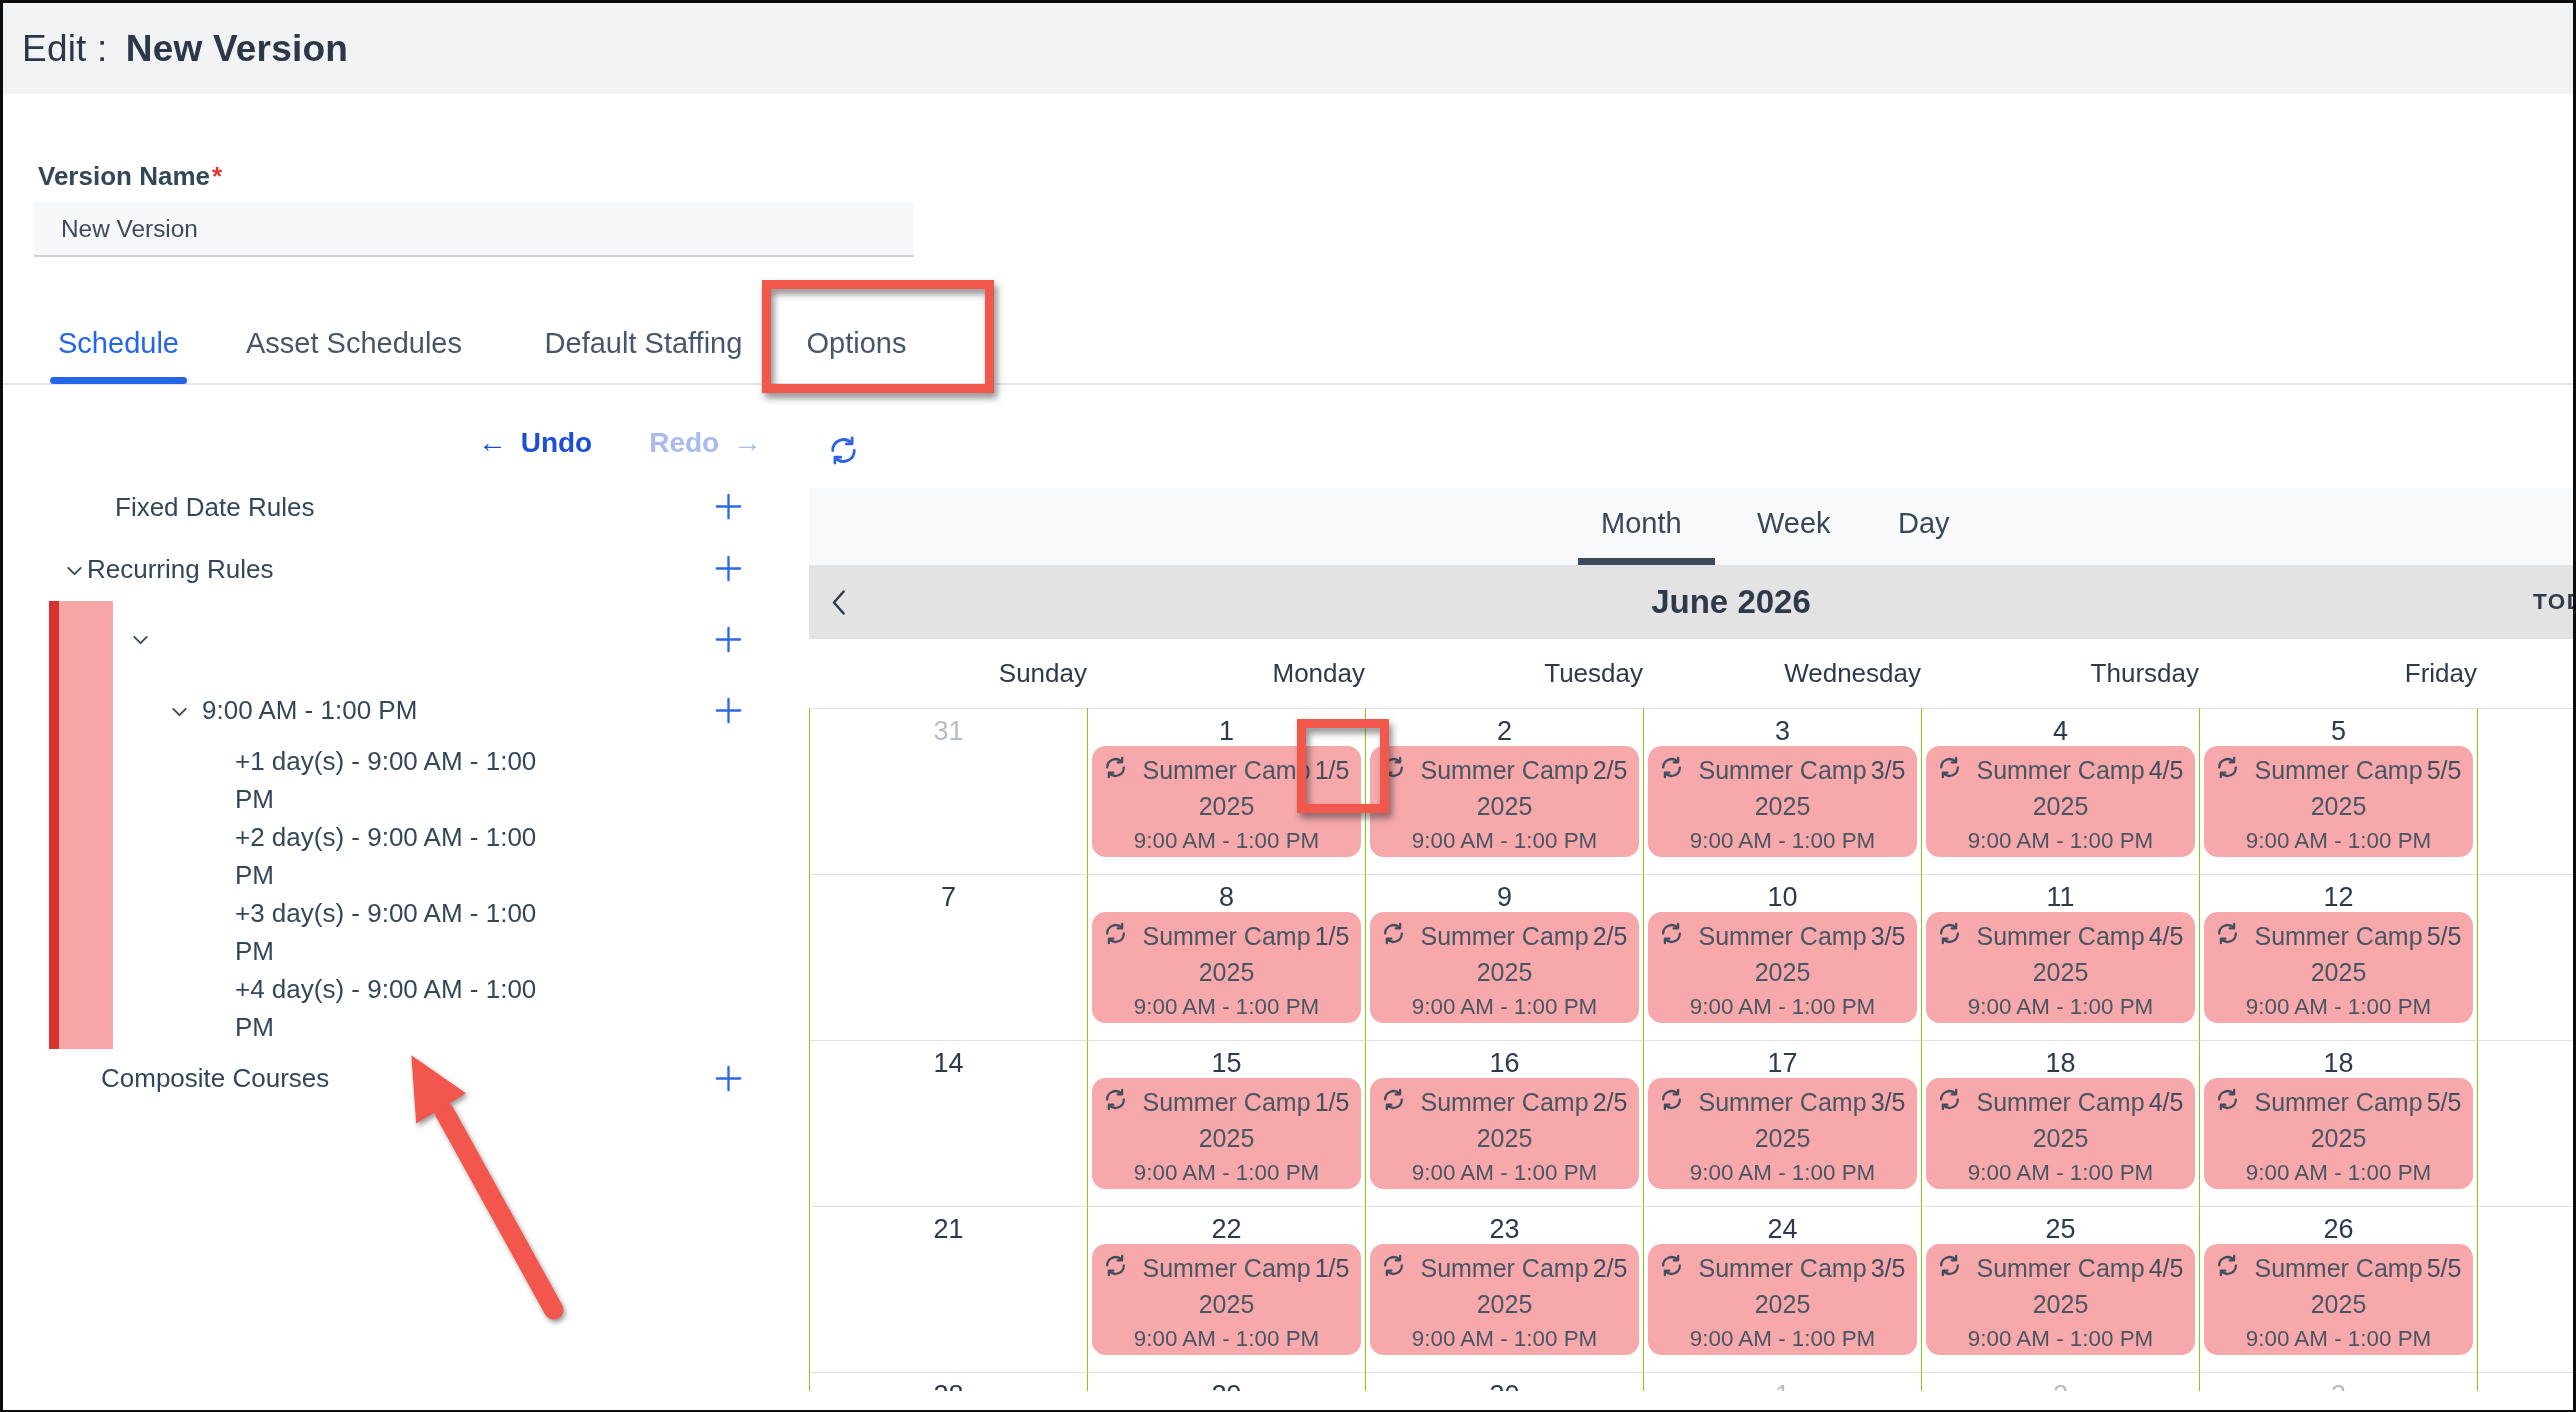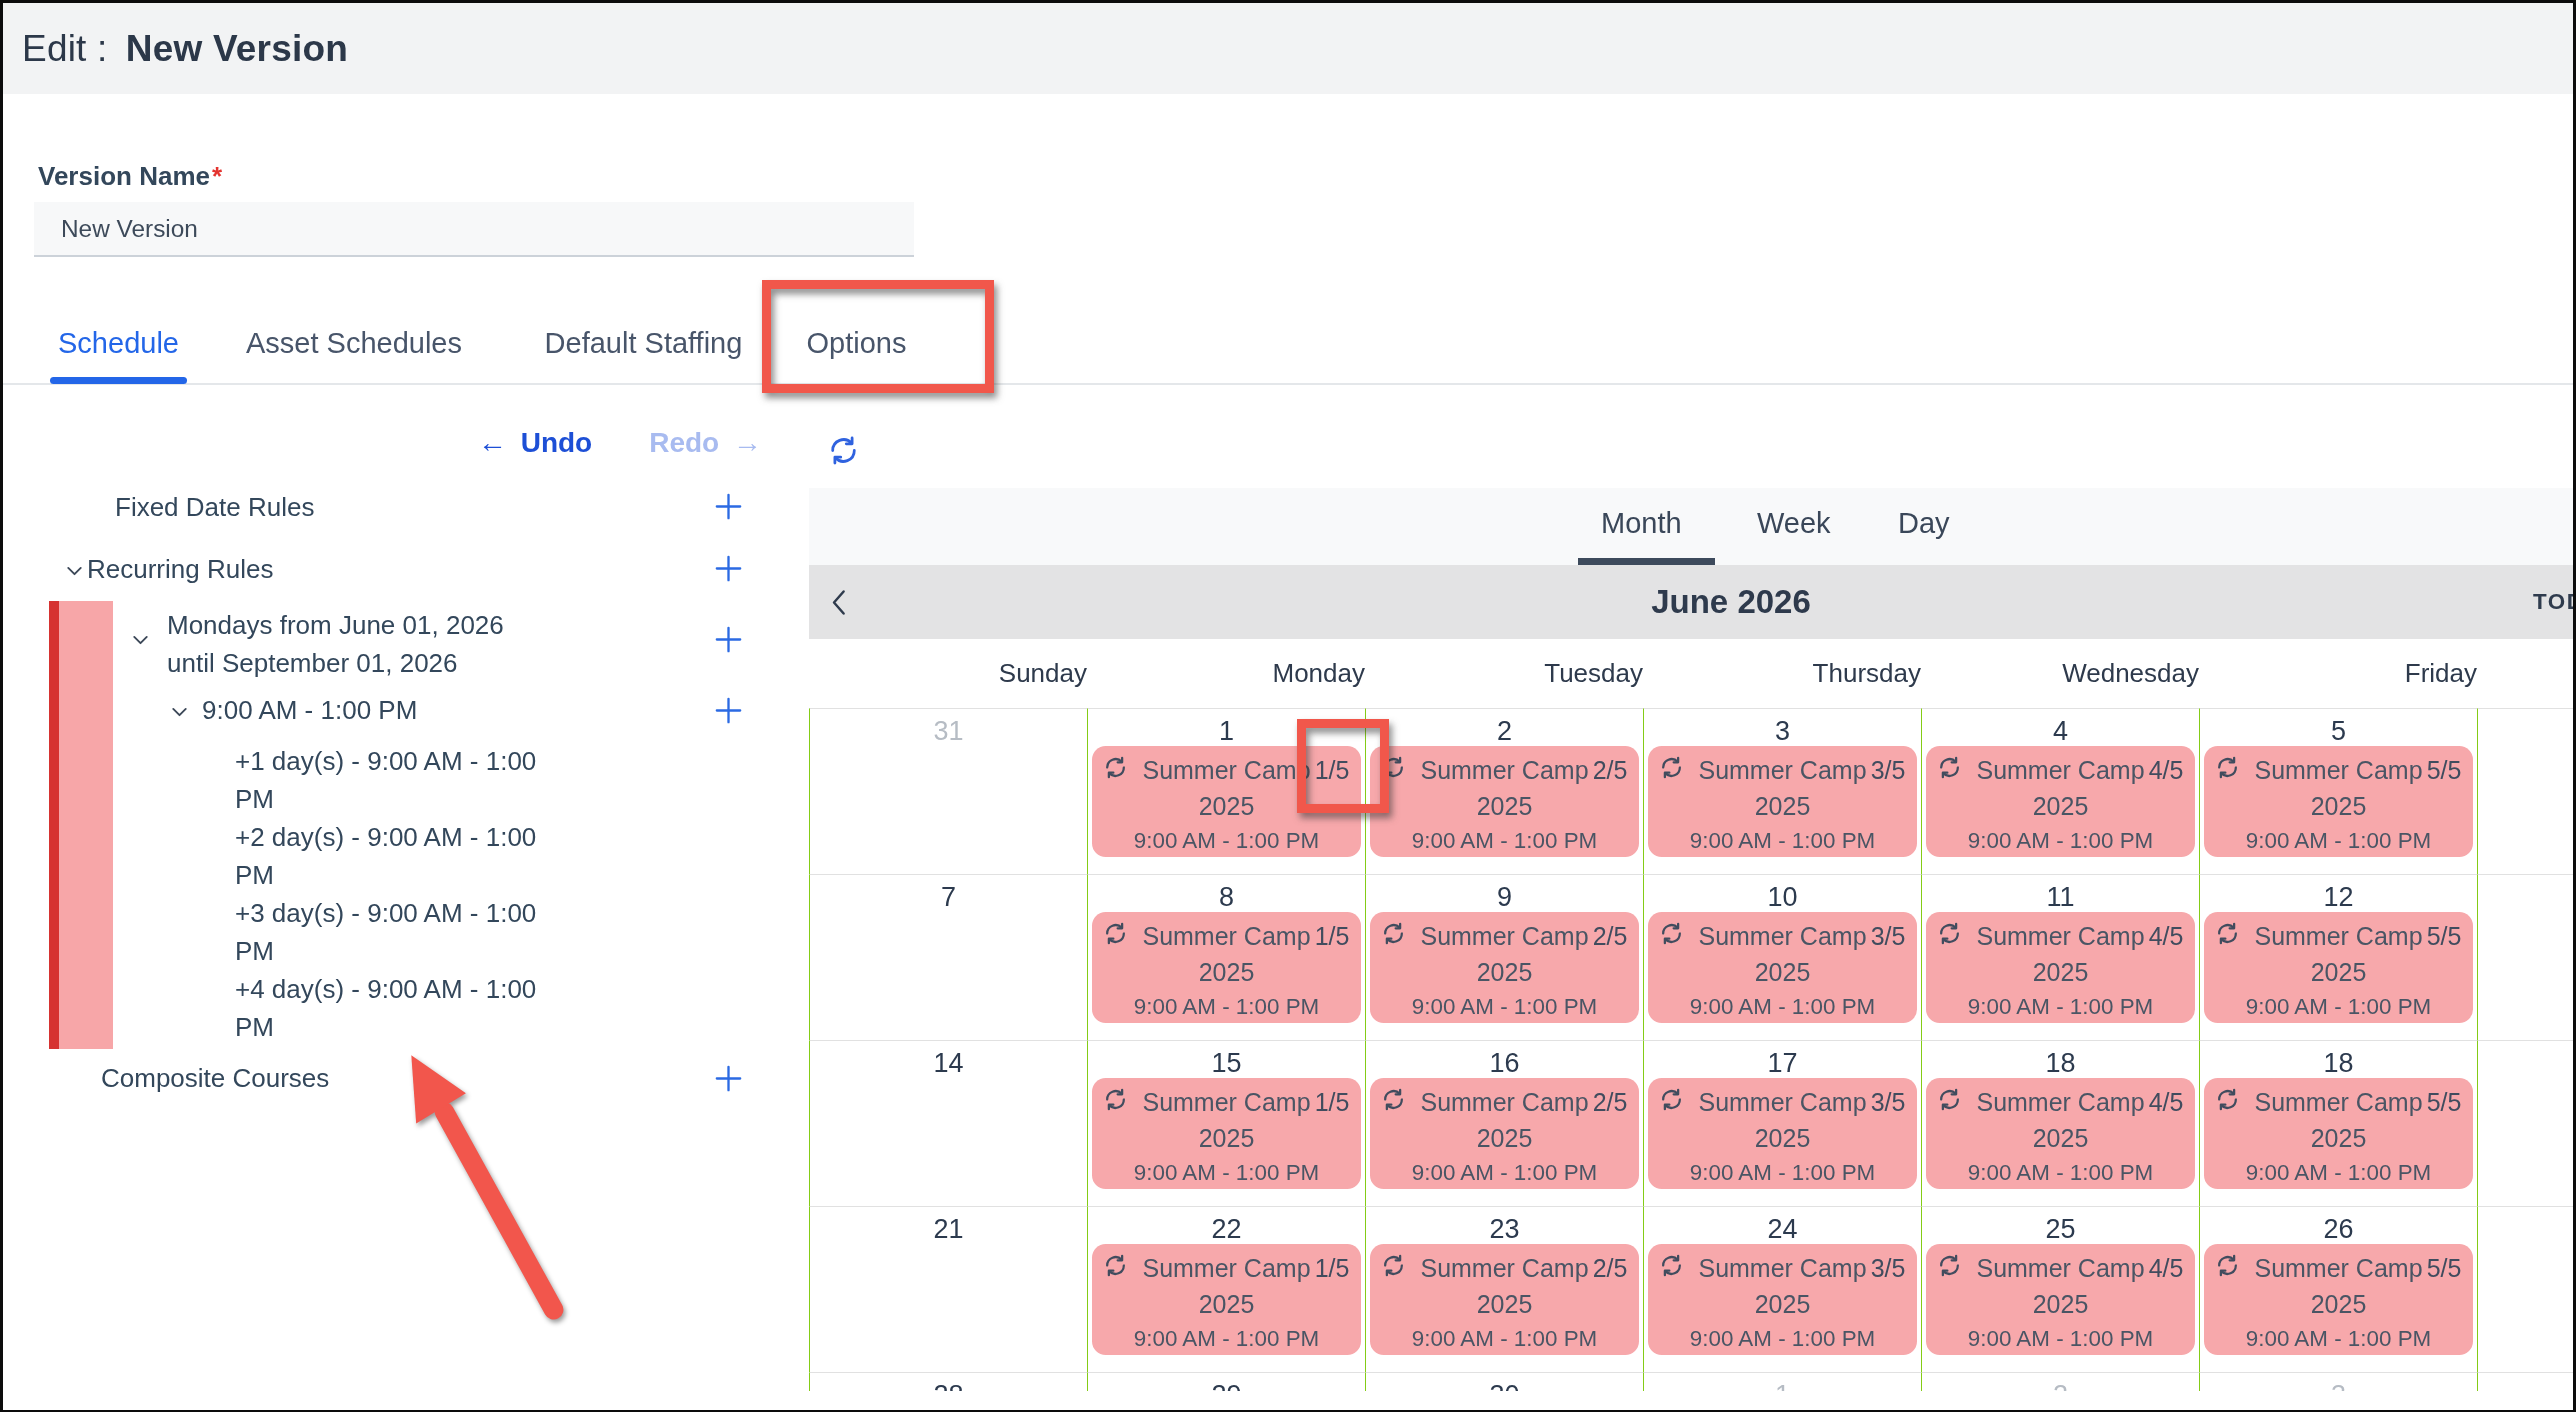--- a/index.html
+++ b/index.html
@@ -143,21 +143,20 @@
 
   <div class="rule-highlight">
       <div class="dark"></div>
     </div>
 
   <div class="chev" style="left:125px; top:624px;">
     <svg class="stroke-icon" viewBox="0 0 24 24" fill="none" stroke="#3c4858" stroke-width="1.8" stroke-linecap="round" stroke-linejoin="round">
         <path d="M6 9.5 L12 15.5 L18 9.5"></path>
       </svg>
   </div>
-  <div class="tree-label rule-label" style="left:164px; top:603px;">Mondays from June 01, 2026 until September 01, 2026</div>
   <div class="plus-btn" style="left:708px; top:619px;">
     <svg class="stroke-icon" viewBox="0 0 24 24" fill="none" stroke="#2b6ae3" stroke-width="1.6" stroke-linecap="round">
         <path d="M12 4v16M4 12h16"></path>
       </svg>
   </div>
 
   <div class="chev" style="left:164px; top:696px;">
     <svg class="stroke-icon" viewBox="0 0 24 24" fill="none" stroke="#3c4858" stroke-width="1.8" stroke-linecap="round" stroke-linejoin="round">
         <path d="M6 9.5 L12 15.5 L18 9.5"></path>
       </svg>
@@ -197,22 +196,22 @@
               <path d="M15 4 L8 12 l7 8"></path>
             </svg>
         </div>
         <div class="cal-title">June 2026</div>
         <div class="cal-today">TODAY</div>
       </div>
       <div class="dayheader-row">
           <div class="dayheader">Sunday</div>
           <div class="dayheader">Monday</div>
           <div class="dayheader">Tuesday</div>
+          <div class="dayheader">Wednesday</div>
           <div class="dayheader">Thursday</div>
-          <div class="dayheader">Wednesday</div>
           <div class="dayheader">Friday</div>
           <div class="dayheader">Saturday</div>
         </div>
       <div class="cal-grid">
           <div class="day-cell">
             <div class="day-num muted">31</div>
           </div>
           <div class="day-cell">
             <div class="day-num">1</div>
             <div class="event">

